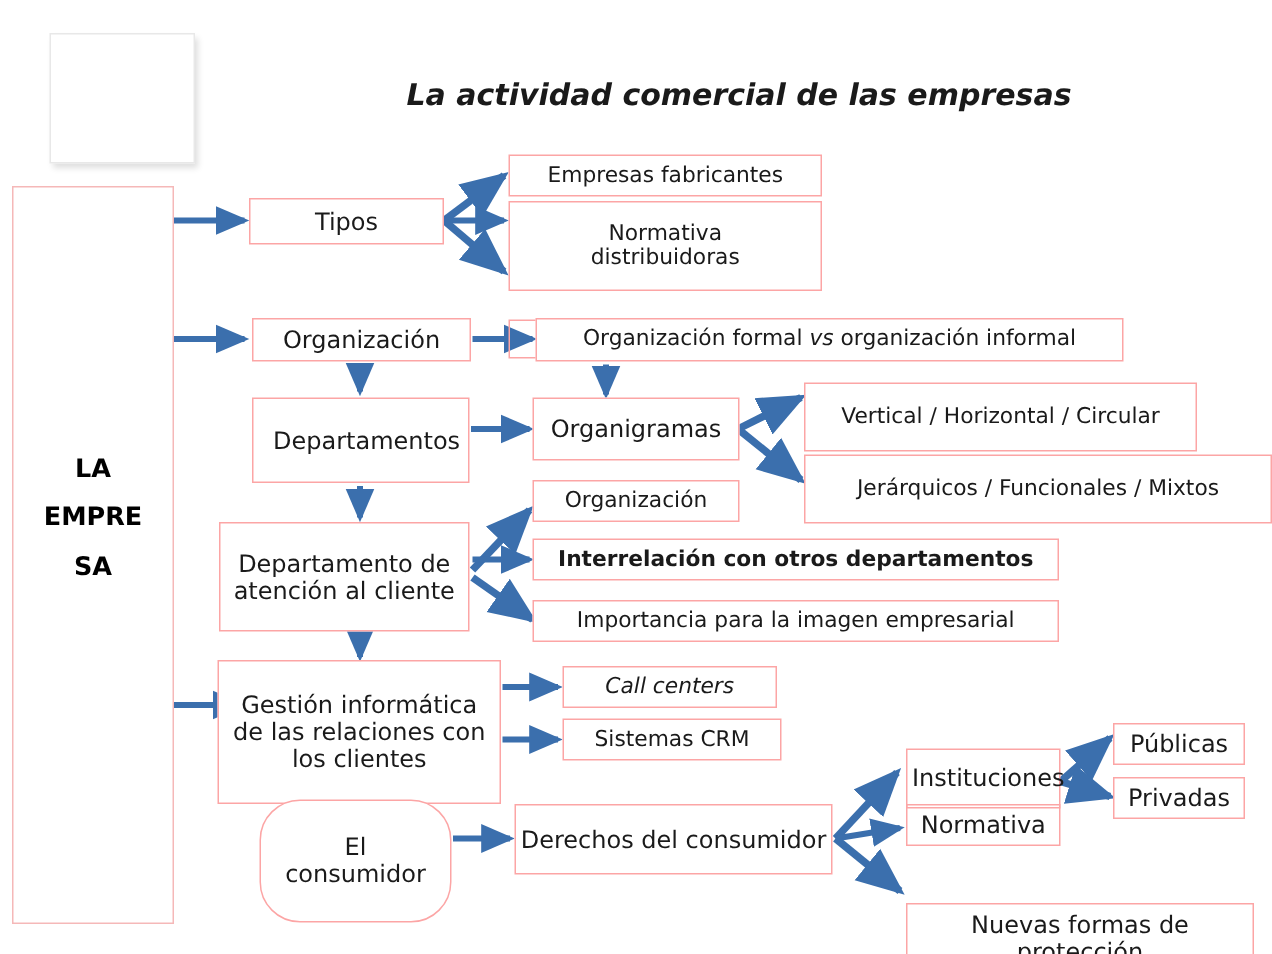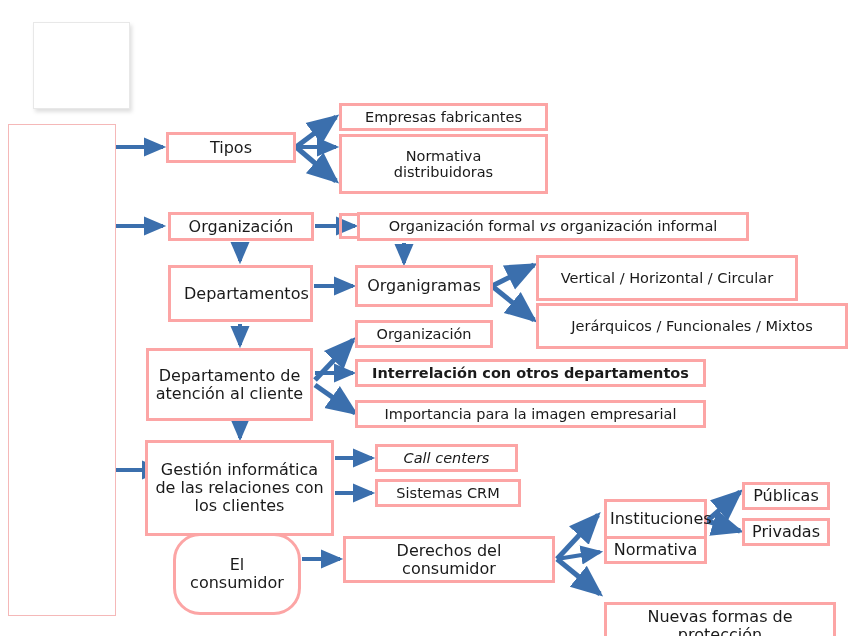--- a/index.html
+++ b/index.html
@@ -20,21 +20,21 @@
     position: absolute;
     left: 0;
     top: 0;
     width: 848px;
     height: 636px;
     pointer-events: none;
   }
   .node {
     position: absolute;
     box-sizing: border-box;
-    border: 3px solid #fca5a5;
+    border: 1px solid #fca5a5;
     background: #ffffff;
     color: #1a1a1a;
     display: flex;
     align-items: center;
     justify-content: center;
     text-align: center;
     line-height: 1.12;
     font-size: 14.5px;
     padding: 0 3px;
     z-index: 3;
@@ -82,20 +82,21 @@
   .italic { font-style: italic; }
   .big { font-size: 16px; }
 </style>
 </head>
 <body>
 
 <div id="canvas">
 
   <div class="placeholder-box" style="left:33px; top:22px; width:97px; height:87px;"></div>
 
+  <div class="title" style="left:271px; top:51px;">La actividad comercial de las empresas</div>
 
   <svg id="arrow-layer" viewBox="0 0 848 636" xmlns="http://www.w3.org/2000/svg">
     <defs>
       <marker id="ah" markerWidth="7" markerHeight="7" refX="5.6" refY="3.2" orient="auto" markerUnits="strokeWidth">
         <path d="M0,0.5 L6.4,3.2 L0,5.9 z" fill="#3b6fad"></path>
       </marker>
       <marker id="ahb" markerWidth="6" markerHeight="6" refX="4.8" refY="2.8" orient="auto" markerUnits="strokeWidth">
         <path d="M0,0.4 L5.6,2.8 L0,5.2 z" fill="#3b6fad"></path>
       </marker>
     </defs>
@@ -140,20 +141,25 @@
       <line x1="557" y1="559" x2="598" y2="515" stroke-width="5" marker-end="url(#ah)"></line>
       <line x1="557" y1="559" x2="600" y2="552" stroke-width="4" marker-end="url(#ahb)"></line>
       <line x1="557" y1="559" x2="600" y2="594" stroke-width="5" marker-end="url(#ah)"></line>
 
       <line x1="707" y1="521" x2="740" y2="492" stroke-width="5" marker-end="url(#ah)"></line>
       <line x1="707" y1="521" x2="740" y2="531" stroke-width="5" marker-end="url(#ah)"></line>
     </g>
   </svg>
 
   <div class="spine" style="left:8px; top:124px; width:108px; height:492px;"></div>
+  <div class="spine-label" style="left:8px; top:297px; width:108px;">
+    <div>LA</div>
+    <div>EMPRE</div>
+    <div>SA</div>
+  </div>
 
   <div class="node big" style="left:166px; top:132px; width:130px; height:31px;">
     <span class="txt">Tipos</span>
   </div>
 
   <div class="node" style="left:339px; top:103px; width:209px; height:28px;">
     <span class="txt">Empresas fabricantes</span>
   </div>
 
   <div class="node transparent-bg" style="left:339px; top:134px; width:209px; height:60px;">

